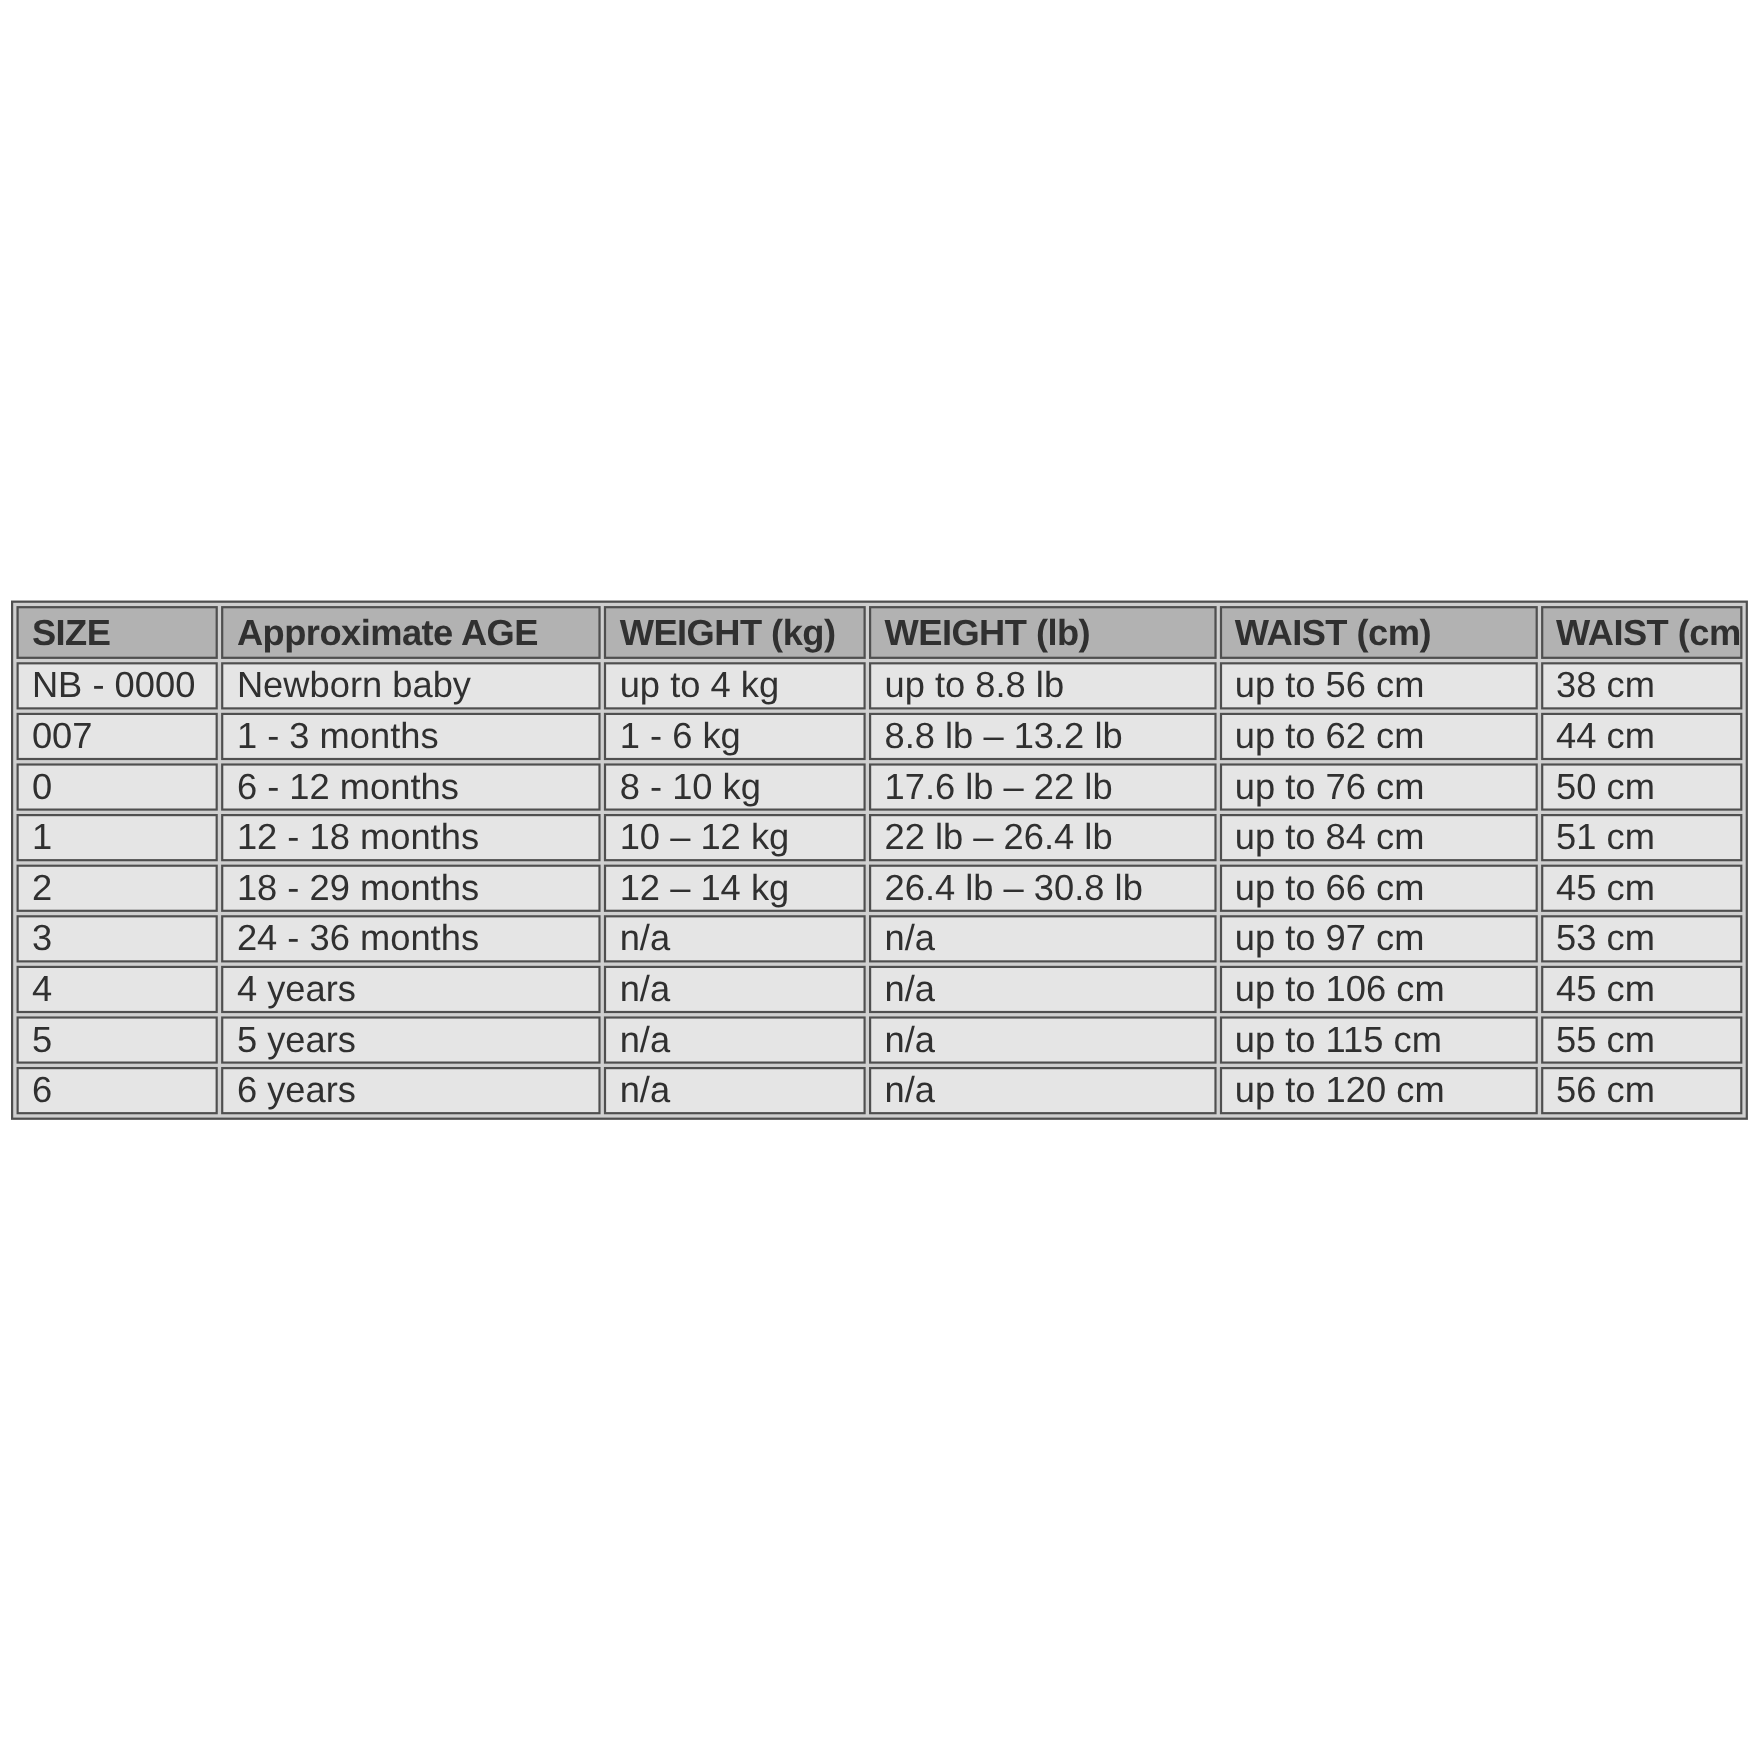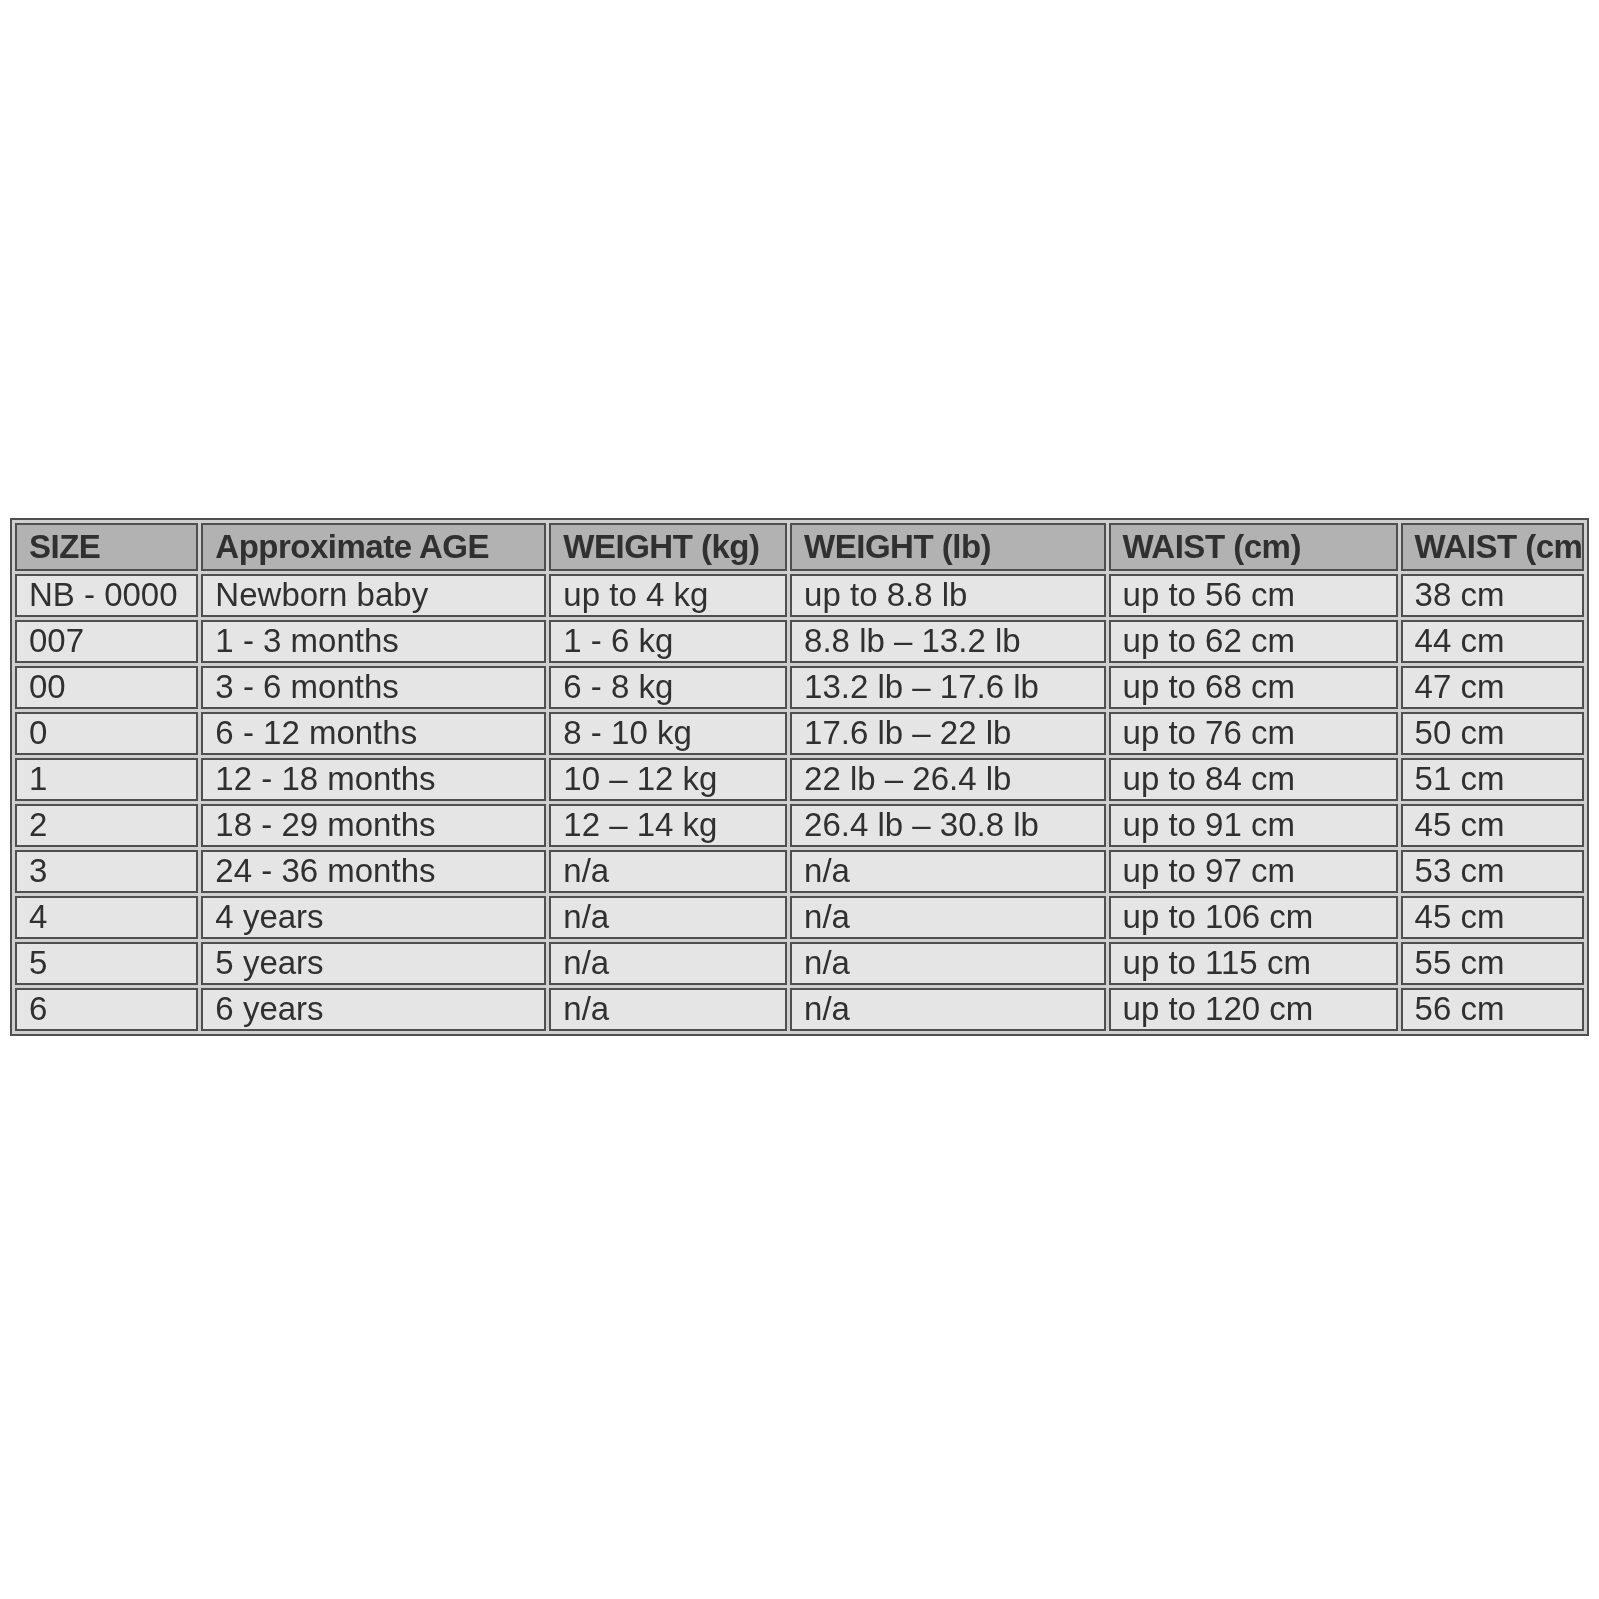--- a/index.html
+++ b/index.html
@@ -11,21 +11,21 @@
   .canvas {
     position: relative;
     width: 1599px;
     height: 1599px;
     background: #ffffff;
     overflow: hidden;
   }
   table.size-chart {
     position: absolute;
     left: 10px;
-    top: 518px;
+    top: 546px;
     width: 1579px;
     border-collapse: separate;
     border-spacing: 3px;
     background: var(--gap-color, #cfcfcf);
     border: 2px solid var(--border-color, #4f4f4f);
     table-layout: fixed;
   }
   table.size-chart th,
   table.size-chart td {
     border: 2px solid var(--border-color, #4f4f4f);
@@ -90,49 +90,41 @@
         </tr>
         <tr>
           <td>007</td>
           <td>1 - 3 months</td>
           <td>1 - 6 kg</td>
           <td>8.8 lb – 13.2 lb</td>
           <td>up to 62 cm</td>
           <td>44 cm</td>
         </tr>
         <tr>
-          <td>00</td>
-          <td>3 - 6 months</td>
-          <td>6 - 8 kg</td>
-          <td>13.2 lb – 17.6 lb</td>
-          <td>up to 68 cm</td>
-          <td>47 cm</td>
-        </tr>
-        <tr>
           <td>0</td>
           <td>6 - 12 months</td>
           <td>8 - 10 kg</td>
           <td>17.6 lb – 22 lb</td>
           <td>up to 76 cm</td>
           <td>50 cm</td>
         </tr>
         <tr>
           <td>1</td>
           <td>12 - 18 months</td>
           <td>10 – 12 kg</td>
           <td>22 lb – 26.4 lb</td>
           <td>up to 84 cm</td>
           <td>51 cm</td>
         </tr>
         <tr>
           <td>2</td>
           <td>18 - 29 months</td>
           <td>12 – 14 kg</td>
           <td>26.4 lb – 30.8 lb</td>
-          <td>up to 91 cm</td>
+          <td>up to 66 cm</td>
           <td>45 cm</td>
         </tr>
         <tr>
           <td>3</td>
           <td>24 - 36 months</td>
           <td>n/a</td>
           <td>n/a</td>
           <td>up to 97 cm</td>
           <td>53 cm</td>
         </tr>

